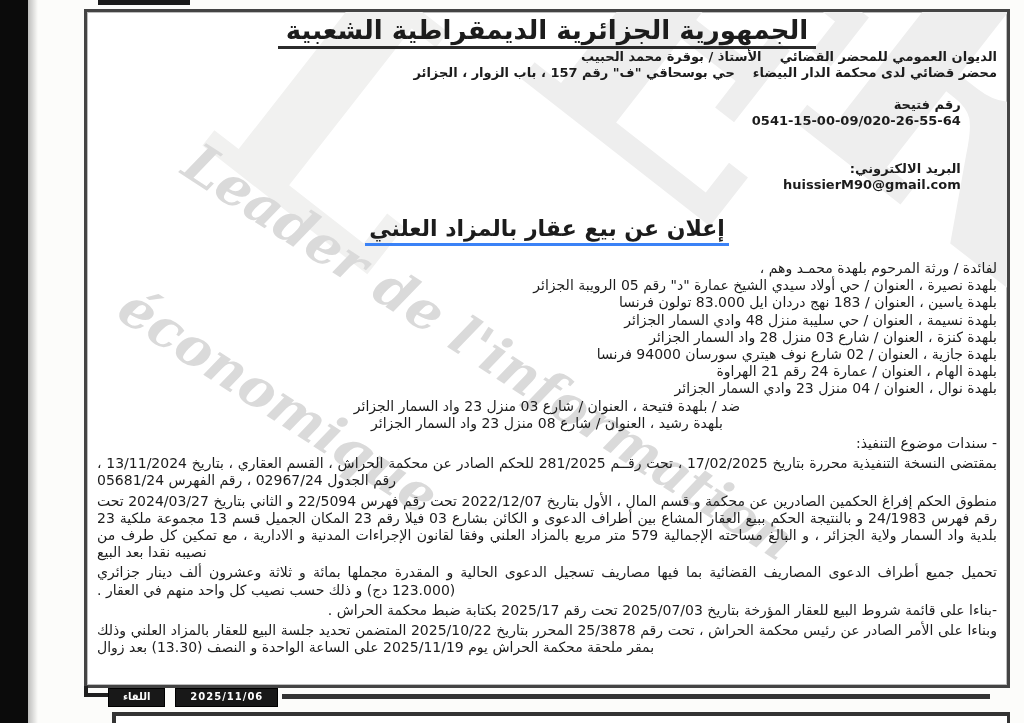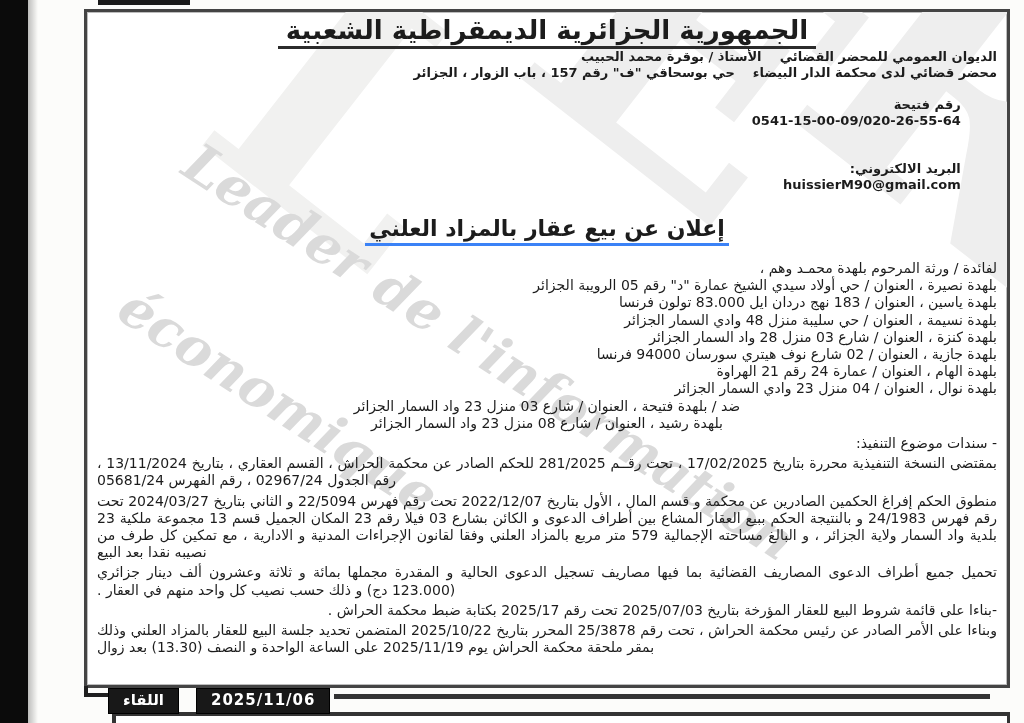--- a/index.html
+++ b/index.html
@@ -55,25 +55,25 @@
   .j{text-align:justify;text-align-last:left;}
   .gap{margin-top:3px !important;}
 
   
   .footer-row{
     position:absolute;left:84px;top:686px;width:926px;height:28px;
     display:flex;align-items:flex-start;z-index:2;
   }
   .stub{width:24px;height:11px;border-left:4px solid #1f1f1f;border-bottom:4px solid #1f1f1f;box-sizing:border-box;}
   .tab{
-    background:#181818;color:#fff;font-weight:bold;font-size:15px;
+    background:#181818;color:#fff;font-weight:bold;font-size:10px;
     padding:2px 14px 4px 14px;margin-top:2px;border:1px solid #000;
     font-family:"DejaVu Sans", sans-serif;
   }
-  .tab + .tab{margin-right:0;margin-left:17px;}
+  .tab + .tab{margin-right:0;margin-left:10px;}
   .tab-date{letter-spacing:1px;direction:ltr;}
   .footer-rule{flex:1;height:5px;background:#333;margin:8px 20px 0 4px;}
 
   .next-frame-top{
     position:absolute;left:112px;top:712px;width:898px;height:11px;
     border-top:4px solid #343434;border-left:4px solid #343434;border-right:3px solid #343434;
     box-sizing:border-box;background:#fff;z-index:1;
   }
 </style>
 </head>

